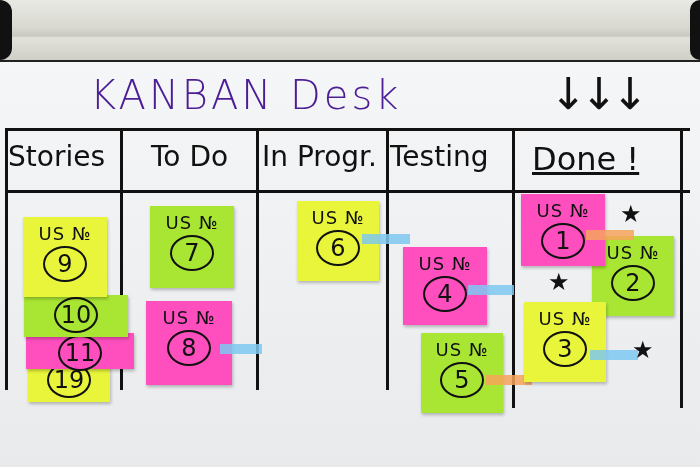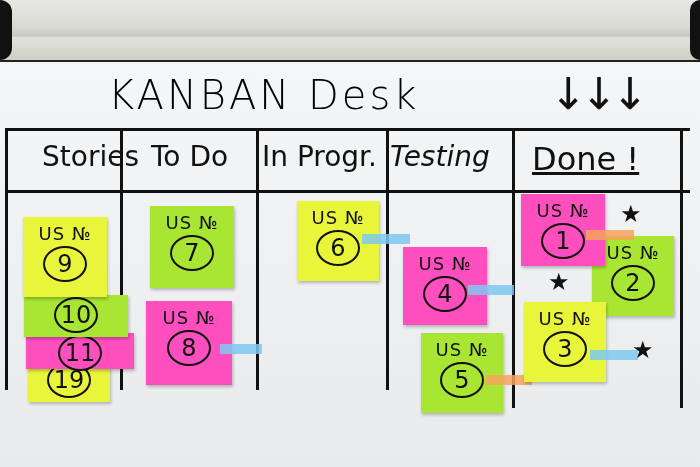--- a/index.html
+++ b/index.html
@@ -1,21 +1,21 @@
 <!DOCTYPE html>
 <html><head>
 <meta charset="utf-8">
 <style>
   html,body{margin:0;padding:0;}
   body{width:700px;height:467px;overflow:hidden;background:#eef0f1;position:relative;font-family:"DejaVu Sans",sans-serif;}
   .rail{position:absolute;left:0;top:0;width:700px;height:60px;background:linear-gradient(#e9e9e4 0%,#d9d9d2 45%,#c9c9c1 60%,#e2e2dc 63%,#cfcfc7 100%);border-bottom:2px solid #222;}
   .rail .edge-l{position:absolute;left:0;top:0;width:12px;height:60px;background:#111;border-radius:0 30px 30px 0;}
   .rail .edge-r{position:absolute;right:0;top:0;width:10px;height:60px;background:#111;border-radius:30px 0 0 30px;}
   .board{position:absolute;left:0;top:62px;width:700px;height:405px;background:linear-gradient(180deg,#f5f6f7,#e8eaec);}
-  .title{position:absolute;left:108px;top:72px;font-family:"DejaVu Sans",sans-serif;font-size:40px;letter-spacing:3px;color:#000000;font-weight:300;}
+  .title{position:absolute;left:90px;top:72px;font-family:"DejaVu Sans",sans-serif;font-size:40px;letter-spacing:3px;color:#4c1d95;font-weight:300;}
   .arrows{position:absolute;left:550px;top:68px;font-size:44px;color:#111;letter-spacing:-6px;}
   .grid-h{position:absolute;height:3px;background:#111;}
   .grid-v{position:absolute;width:3px;background:#111;}
   .colhead{position:absolute;top:140px;font-size:28px;color:#111;white-space:nowrap;}
   .colhead.done{font-weight:normal;font-size:32px;text-decoration:underline;}
   .note{position:absolute;box-shadow:1px 2px 3px rgba(0,0,0,.25);text-align:center;color:#111;}
   .note .lbl{display:block;font-size:18px;letter-spacing:1px;margin-top:6px;}
   .note .num{display:inline-block;border:2px solid #111;border-radius:50%;width:40px;height:32px;line-height:32px;font-size:24px;margin-top:2px;}
   .yellow{background:#e9f53a;}
   .green{background:#a8e633;}
@@ -37,24 +37,24 @@
 
 <div class="grid-h" style="left:5px;top:128px;width:685px;"></div>
 <div class="grid-h" style="left:5px;top:190px;width:685px;"></div>
 <div class="grid-v" style="left:5px;top:128px;height:262px;"></div>
 <div class="grid-v" style="left:120px;top:128px;height:262px;"></div>
 <div class="grid-v" style="left:256px;top:128px;height:262px;"></div>
 <div class="grid-v" style="left:386px;top:128px;height:262px;"></div>
 <div class="grid-v" style="left:512px;top:128px;height:280px;"></div>
 <div class="grid-v" style="left:680px;top:128px;height:280px;"></div>
 
-<div class="colhead" style="left:8px;margin-left:34px;">Stories</div>
+<div class="colhead" style="left:8px;">Stories</div>
 <div class="colhead" style="left:151px;">To Do</div>
 <div class="colhead" style="left:262px;text-align:center;">In Progr.</div>
-<div class="colhead" style="left:390px;font-style:italic;">Testing</div>
+<div class="colhead" style="left:390px;">Testing</div>
 <div class="colhead done" style="left:532px;">Done !</div>
 
 <div class="note yellow" style="left:28px;top:360px;width:82px;height:42px;">
   <span class="num">19</span>
 </div>
 <div class="note pink" style="left:26px;top:333px;width:108px;height:36px;">
   <span class="num">11</span>
 </div>
 <div class="note green" style="left:24px;top:295px;width:104px;height:42px;">
   <span class="num">10</span>

